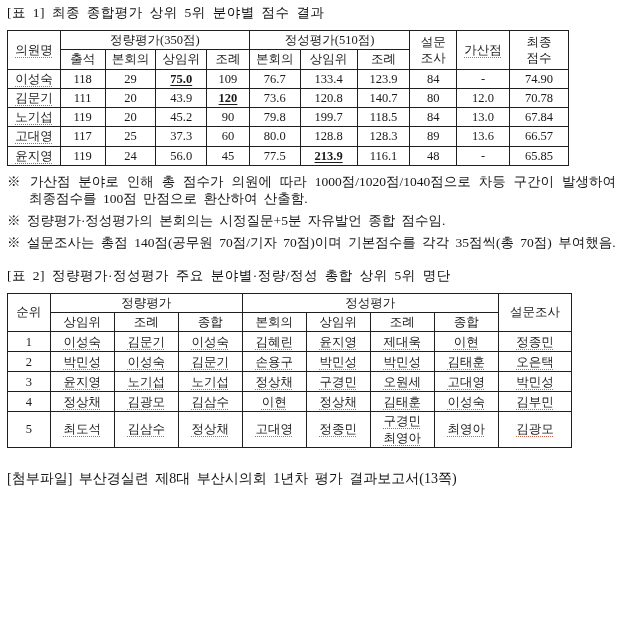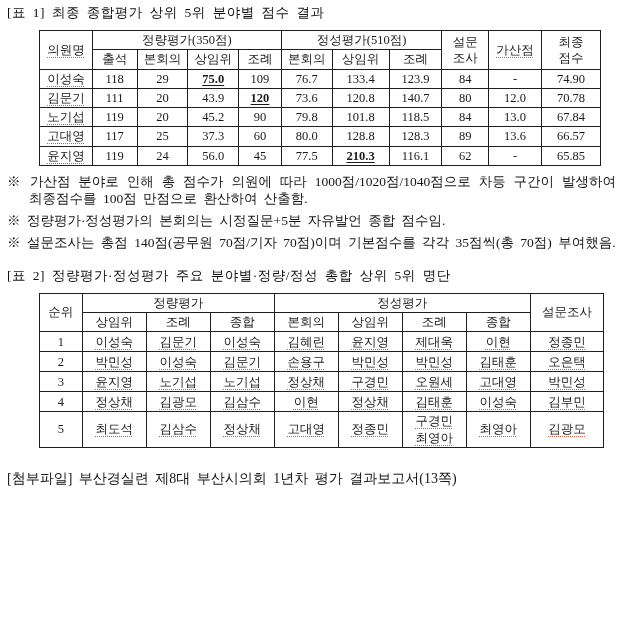--- a/index.html
+++ b/index.html
@@ -6,21 +6,21 @@
   .page {
     position:relative; width:623px; height:504px; overflow:hidden;
     background:#fff; color:#141414;
     font-family:"Liberation Serif","DejaVu Serif",serif;
     box-sizing:border-box; padding:4px 7px 0 7px;
   }
   .tbl-title {
     font-size:13.5px; font-weight:normal; margin:0; padding:0;
     letter-spacing:0.5px; word-spacing:3px; color:#111;
   }
-  table { border-collapse:collapse; table-layout:fixed; margin-top:8px;margin-left:32px; }
+  table { border-collapse:collapse; table-layout:fixed; margin-top:8px; }
   th, td {
     border:1px solid #1f1f1f; text-align:center; vertical-align:middle;
     font-weight:normal; font-size:12.5px; padding:1px 0; color:#1a1a1a;
     white-space:pre-line; line-height:1.3;
   }
   #t1 { width:562px; }
   #t1 tbody td { height:15px; }
   #t2 { width:565px; }
   #t2 tbody td { height:17px; }
   .sp { text-decoration:underline dotted #c4614f; text-decoration-thickness:1px; text-underline-offset:2.5px; }
@@ -117,21 +117,21 @@
         <td>12.0</td>
         <td>70.78</td>
       </tr>
       <tr>
         <td class="sp">노기섭</td>
         <td>119</td>
         <td>20</td>
         <td>45.2</td>
         <td>90</td>
         <td>79.8</td>
-        <td>101.8</td>
+        <td>199.7</td>
         <td>118.5</td>
         <td>84</td>
         <td>13.0</td>
         <td>67.84</td>
       </tr>
       <tr>
         <td class="sp">고대영</td>
         <td>117</td>
         <td>25</td>
         <td>37.3</td>
@@ -143,23 +143,23 @@
         <td>13.6</td>
         <td>66.57</td>
       </tr>
       <tr>
         <td class="sp">윤지영</td>
         <td>119</td>
         <td>24</td>
         <td>56.0</td>
         <td>45</td>
         <td>77.5</td>
-        <td class="top">210.3</td>
+        <td class="top">213.9</td>
         <td>116.1</td>
-        <td>62</td>
+        <td>48</td>
         <td>-</td>
         <td>65.85</td>
       </tr>
     </tbody>
   </table>
 
   <div class="notes">
     <p class="note">※ 가산점 분야로 인해 총 점수가 의원에 따라 1000점/1020점/1040점으로 차등 구간이 발생하여 최종점수를 100점 만점으로 환산하여 산출함.</p>
     <p class="note">※ 정량평가·정성평가의 본회의는 시정질문+5분 자유발언 종합 점수임.</p>
     <p class="note">※ 설문조사는 총점 140점(공무원 70점/기자 70점)이며 기본점수를 각각 35점씩(총 70점) 부여했음.</p>

